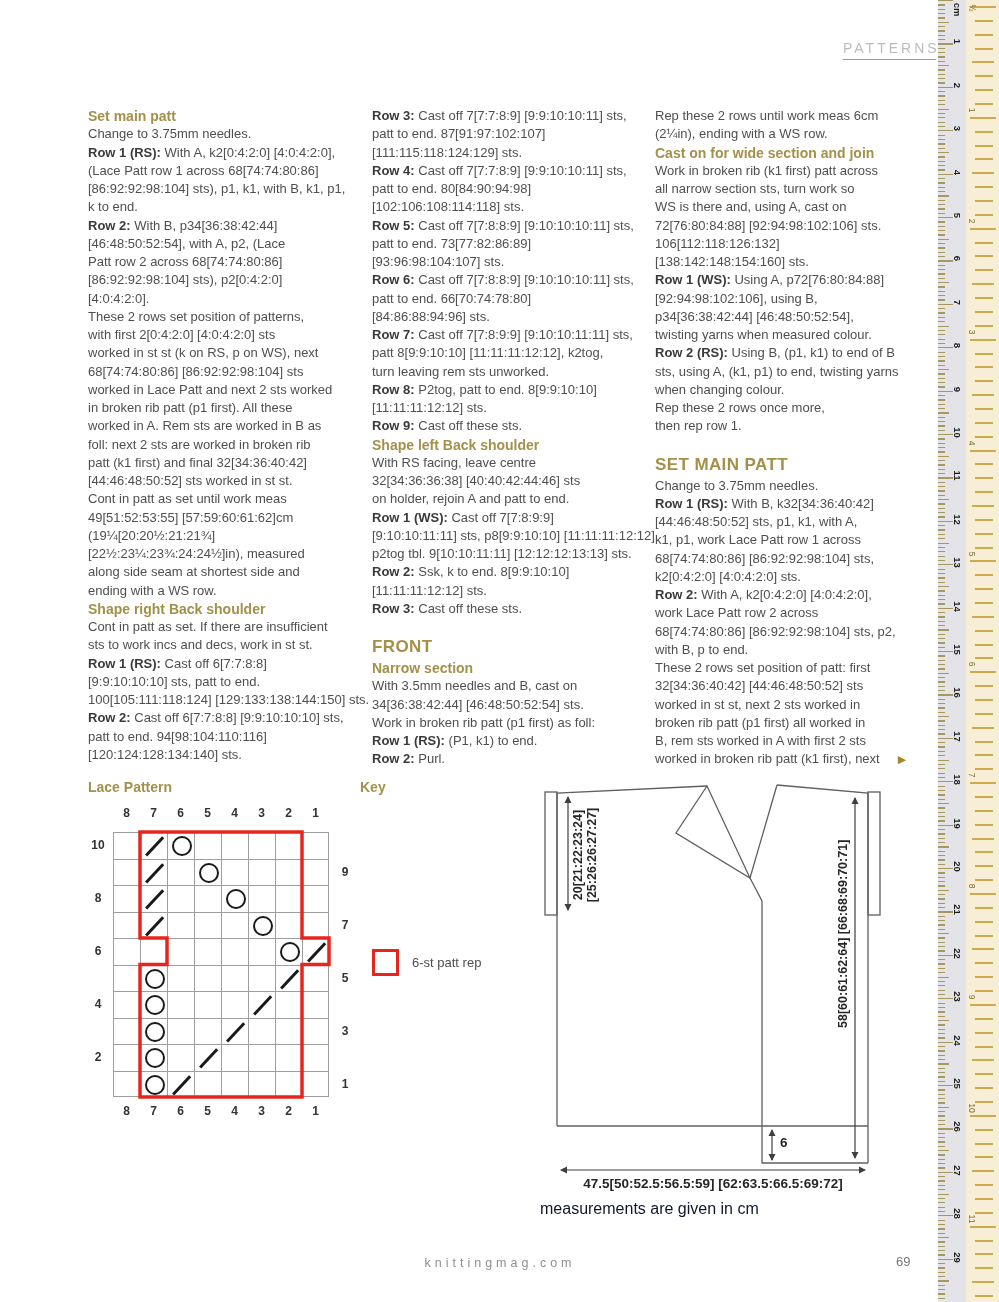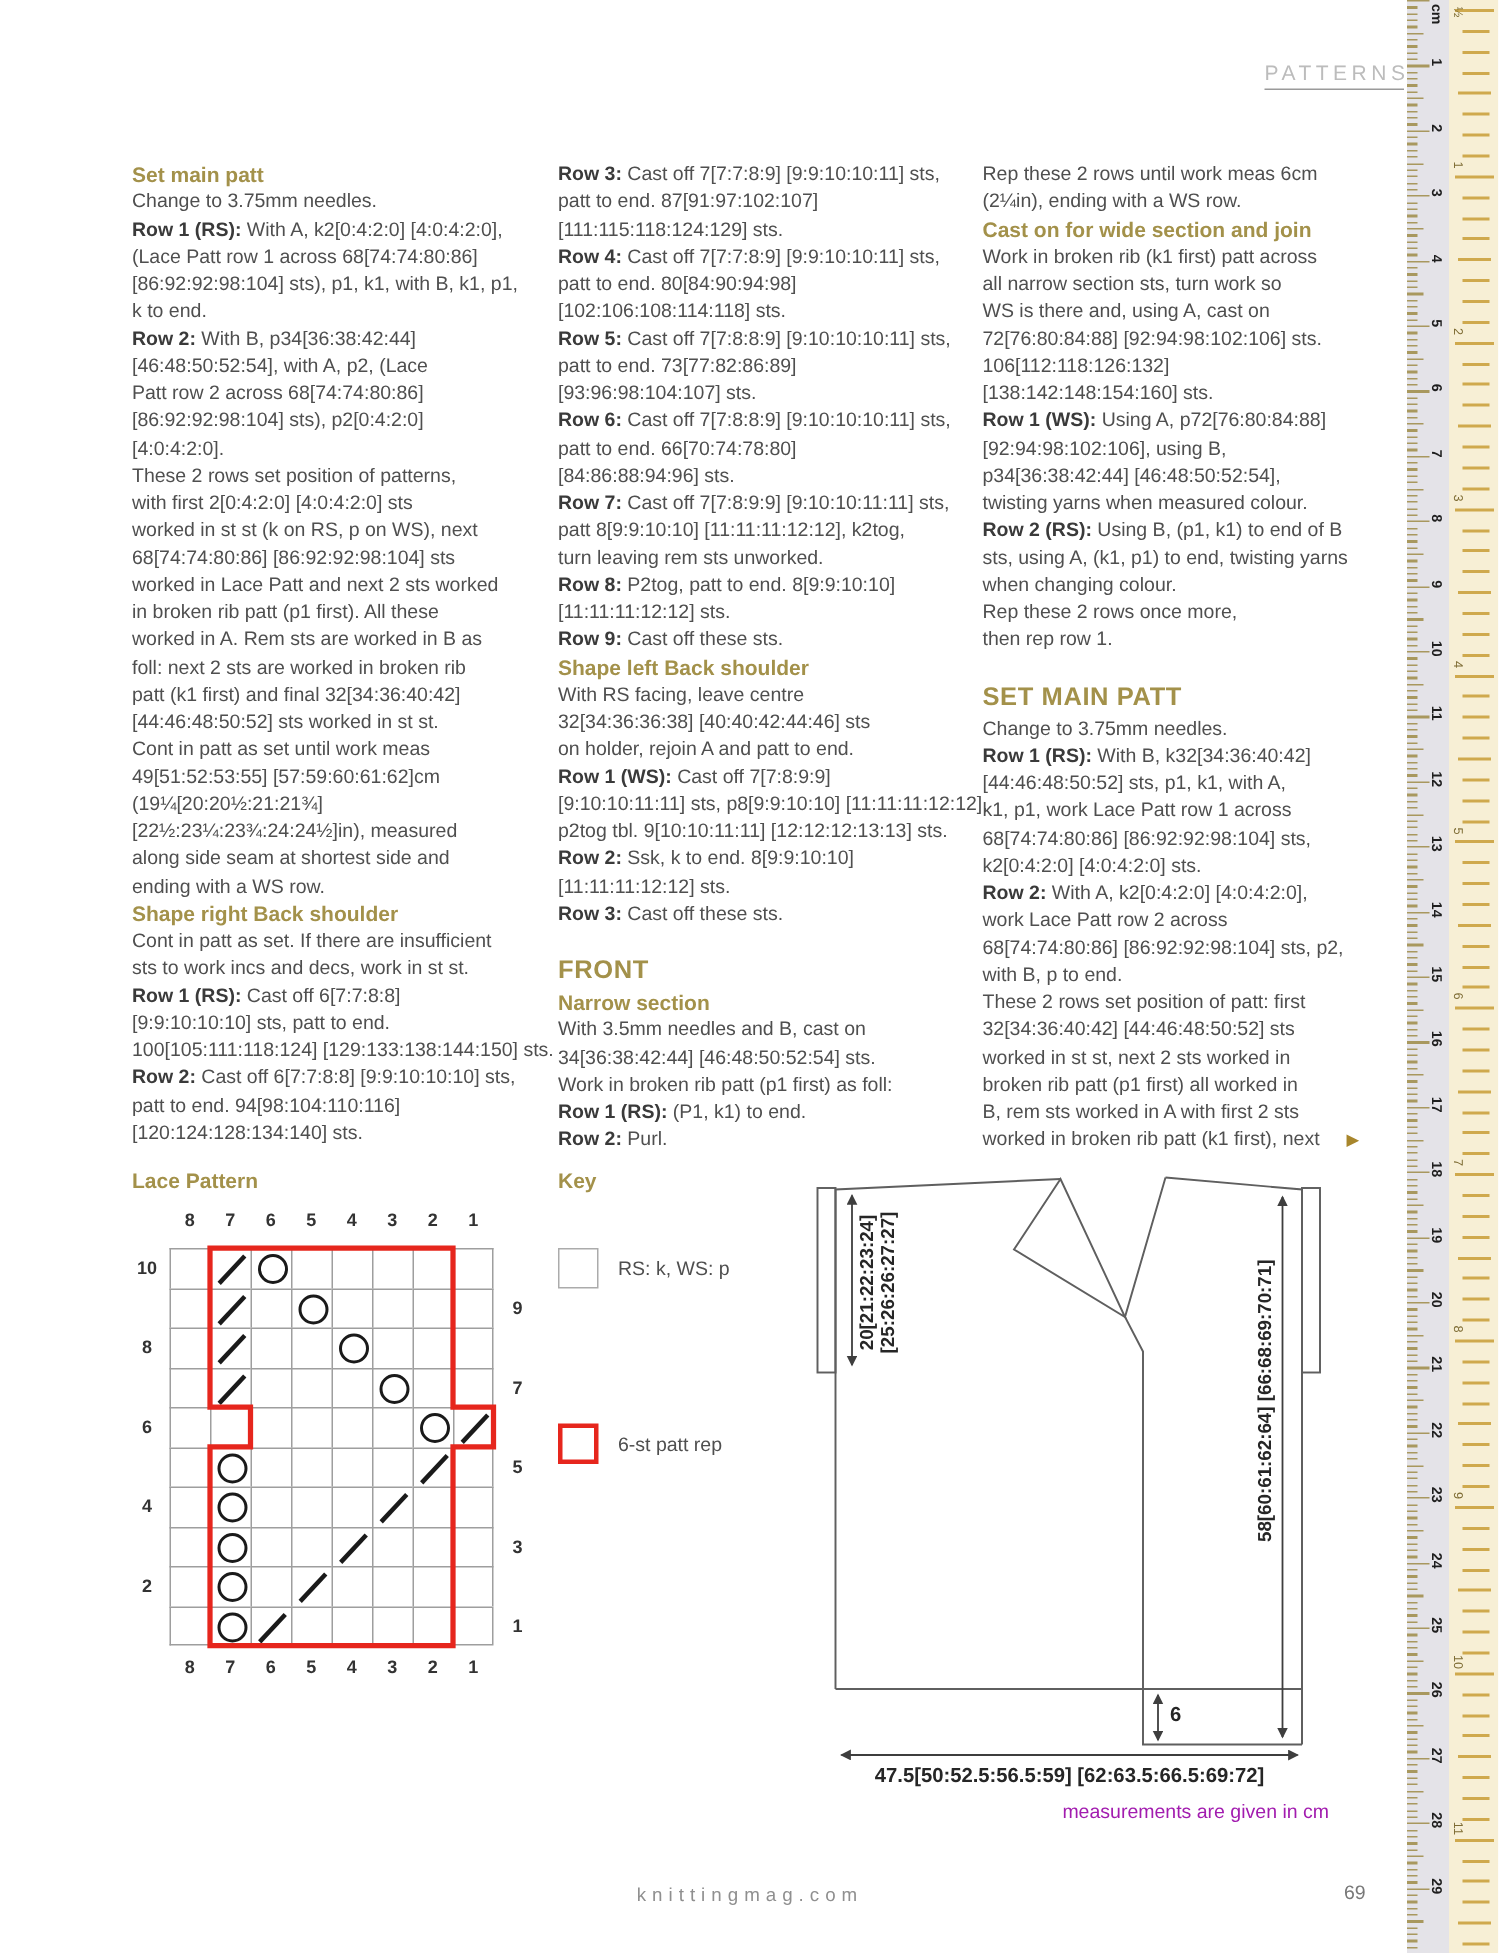--- a/index.html
+++ b/index.html
@@ -17,21 +17,21 @@
   .ln{height:18.25px;line-height:18.25px;font-size:13px;color:#4f4f4f;white-space:nowrap}
   .ln b{color:#3a3a3a}
   .h3{color:var(--gold);font-weight:bold;font-size:14px}
   .h2{color:var(--gold);font-weight:bold;font-size:17px;letter-spacing:.4px;
       margin-top:16px;height:25px;line-height:25px}
   .cont-arrow{color:#a8862c;font-size:11px;margin-left:18px}
 
   
   .chart-title,.key-title{position:absolute;top:779px;font-size:14px;font-weight:bold;color:var(--gold)}
   .chart-title{left:88px}
-  .key-title{left:372px}
+  .key-title{left:360px}
   .chart{position:absolute;left:88px;top:798px;width:270px;height:335px}
   .cnum{position:absolute;width:27px;text-align:center;font-size:12px;font-weight:bold;color:#333}
   .rnum{position:absolute;width:20px;height:26.5px;line-height:26.5px;font-size:12px;font-weight:bold;color:#333;text-align:center}
   .cell{position:absolute;width:27px;height:26.5px;border-left:1px solid #9e9e9e;border-top:1px solid #9e9e9e;background:#fff}
   .cell.lastc{border-right:1px solid #9e9e9e}
   .cell.lastr{border-bottom:1px solid #9e9e9e}
   .slash{position:absolute;left:1px;top:12px;width:25px;height:2.6px;background:#1a1a1a;transform:rotate(-47deg)}
   .yo{position:absolute;left:3.5px;top:3.2px;width:20px;height:20px;border:2.6px solid #1a1a1a;border-radius:50%}
   .chart-overlay{position:absolute;left:18px;top:27px;pointer-events:none}
 
@@ -43,21 +43,21 @@
   .klab{position:absolute;left:40px;top:0;height:27px;line-height:27px;font-size:13px;color:#4f4f4f;white-space:nowrap}
 
   
   .schematic{position:absolute;left:540px;top:780px;width:460px;height:465px}
   .schematic svg{position:absolute;left:0;top:0}
   .sch-rot{position:absolute;font-weight:bold;color:#262626;text-align:center}
   .sch-left{left:-15px;top:61px;width:120px;font-size:12.5px;line-height:14px;transform:rotate(-90deg)}
   .sch-right{left:210px;top:148px;width:186px;font-size:12.5px;line-height:14px;transform:rotate(-90deg);white-space:nowrap}
   .sch-six{position:absolute;left:240px;top:355px;font-size:13.5px;font-weight:bold;color:#262626}
   .sch-bottom{position:absolute;left:0;top:396px;width:346px;text-align:center;font-size:13.5px;font-weight:bold;color:#262626;white-space:nowrap}
-  .sch-caption{position:absolute;left:0;top:420px;width:346px;text-align:right;font-size:13px;color:#a21caf}
+  .sch-caption{position:absolute;left:0;top:420px;width:346px;text-align:left;font-size:16px;color:#0f172a}
 
   
   .ruler-gray{position:absolute;left:938px;top:0;width:28px;height:1302px;background:#e4e3e8}
   .ruler-cream{position:absolute;left:966px;top:0;width:33px;height:1302px;background:#f7efd5}
   .gtick{position:absolute;left:0;height:1.3px;background:#a8985e}
   .gnum{position:absolute;left:11px;width:16px;text-align:center;font-size:9.5px;font-weight:bold;color:#1e1e1e;transform:rotate(90deg)}
   .cdash{position:absolute;height:2px;background:#cfa94d}
   .inum{position:absolute;left:0px;width:12px;text-align:center;font-size:8.5px;color:#7d6b33;transform:rotate(90deg)}
 
   
@@ -335,24 +335,20 @@
       <div class="cell lastr" style="left: 160px; top: 272.5px;"></div>
       <div class="cell lastr" style="left: 187px; top: 272.5px;"></div>
       <div class="cell lastc lastr" style="left: 214px; top: 272.5px;"></div>
       <svg class="chart-overlay" width="230" height="280">
       <polygon transform="translate(7,7)" points="27,0 189,0 189,106 216,106 216,132.5 189,132.5 189,265 27,265 27,132.5 54,132.5 54,106 27,106" fill="none" stroke="#e6261d" stroke-width="3.5" stroke-linejoin="miter"></polygon>
     </svg>
     </div>
 
   <div class="key-title">Key</div>
   <div id="key" class="key">
-      <div class="krow" style="top: 52px; width: 240px;">
-        <div class="ksq"></div>
-        <div class="klab">RS: k, WS: p</div>
-      </div>
       <div class="krow" style="top: 169px; width: 240px;">
         <div class="ksq krep"></div>
         <div class="klab">6-st patt rep</div>
       </div>
     </div>
 
   <div class="schematic">
     <svg width="460" height="465">
       <defs>
         <marker id="ah" markerWidth="8" markerHeight="8" refX="5.2" refY="3" orient="auto-start-reverse">

